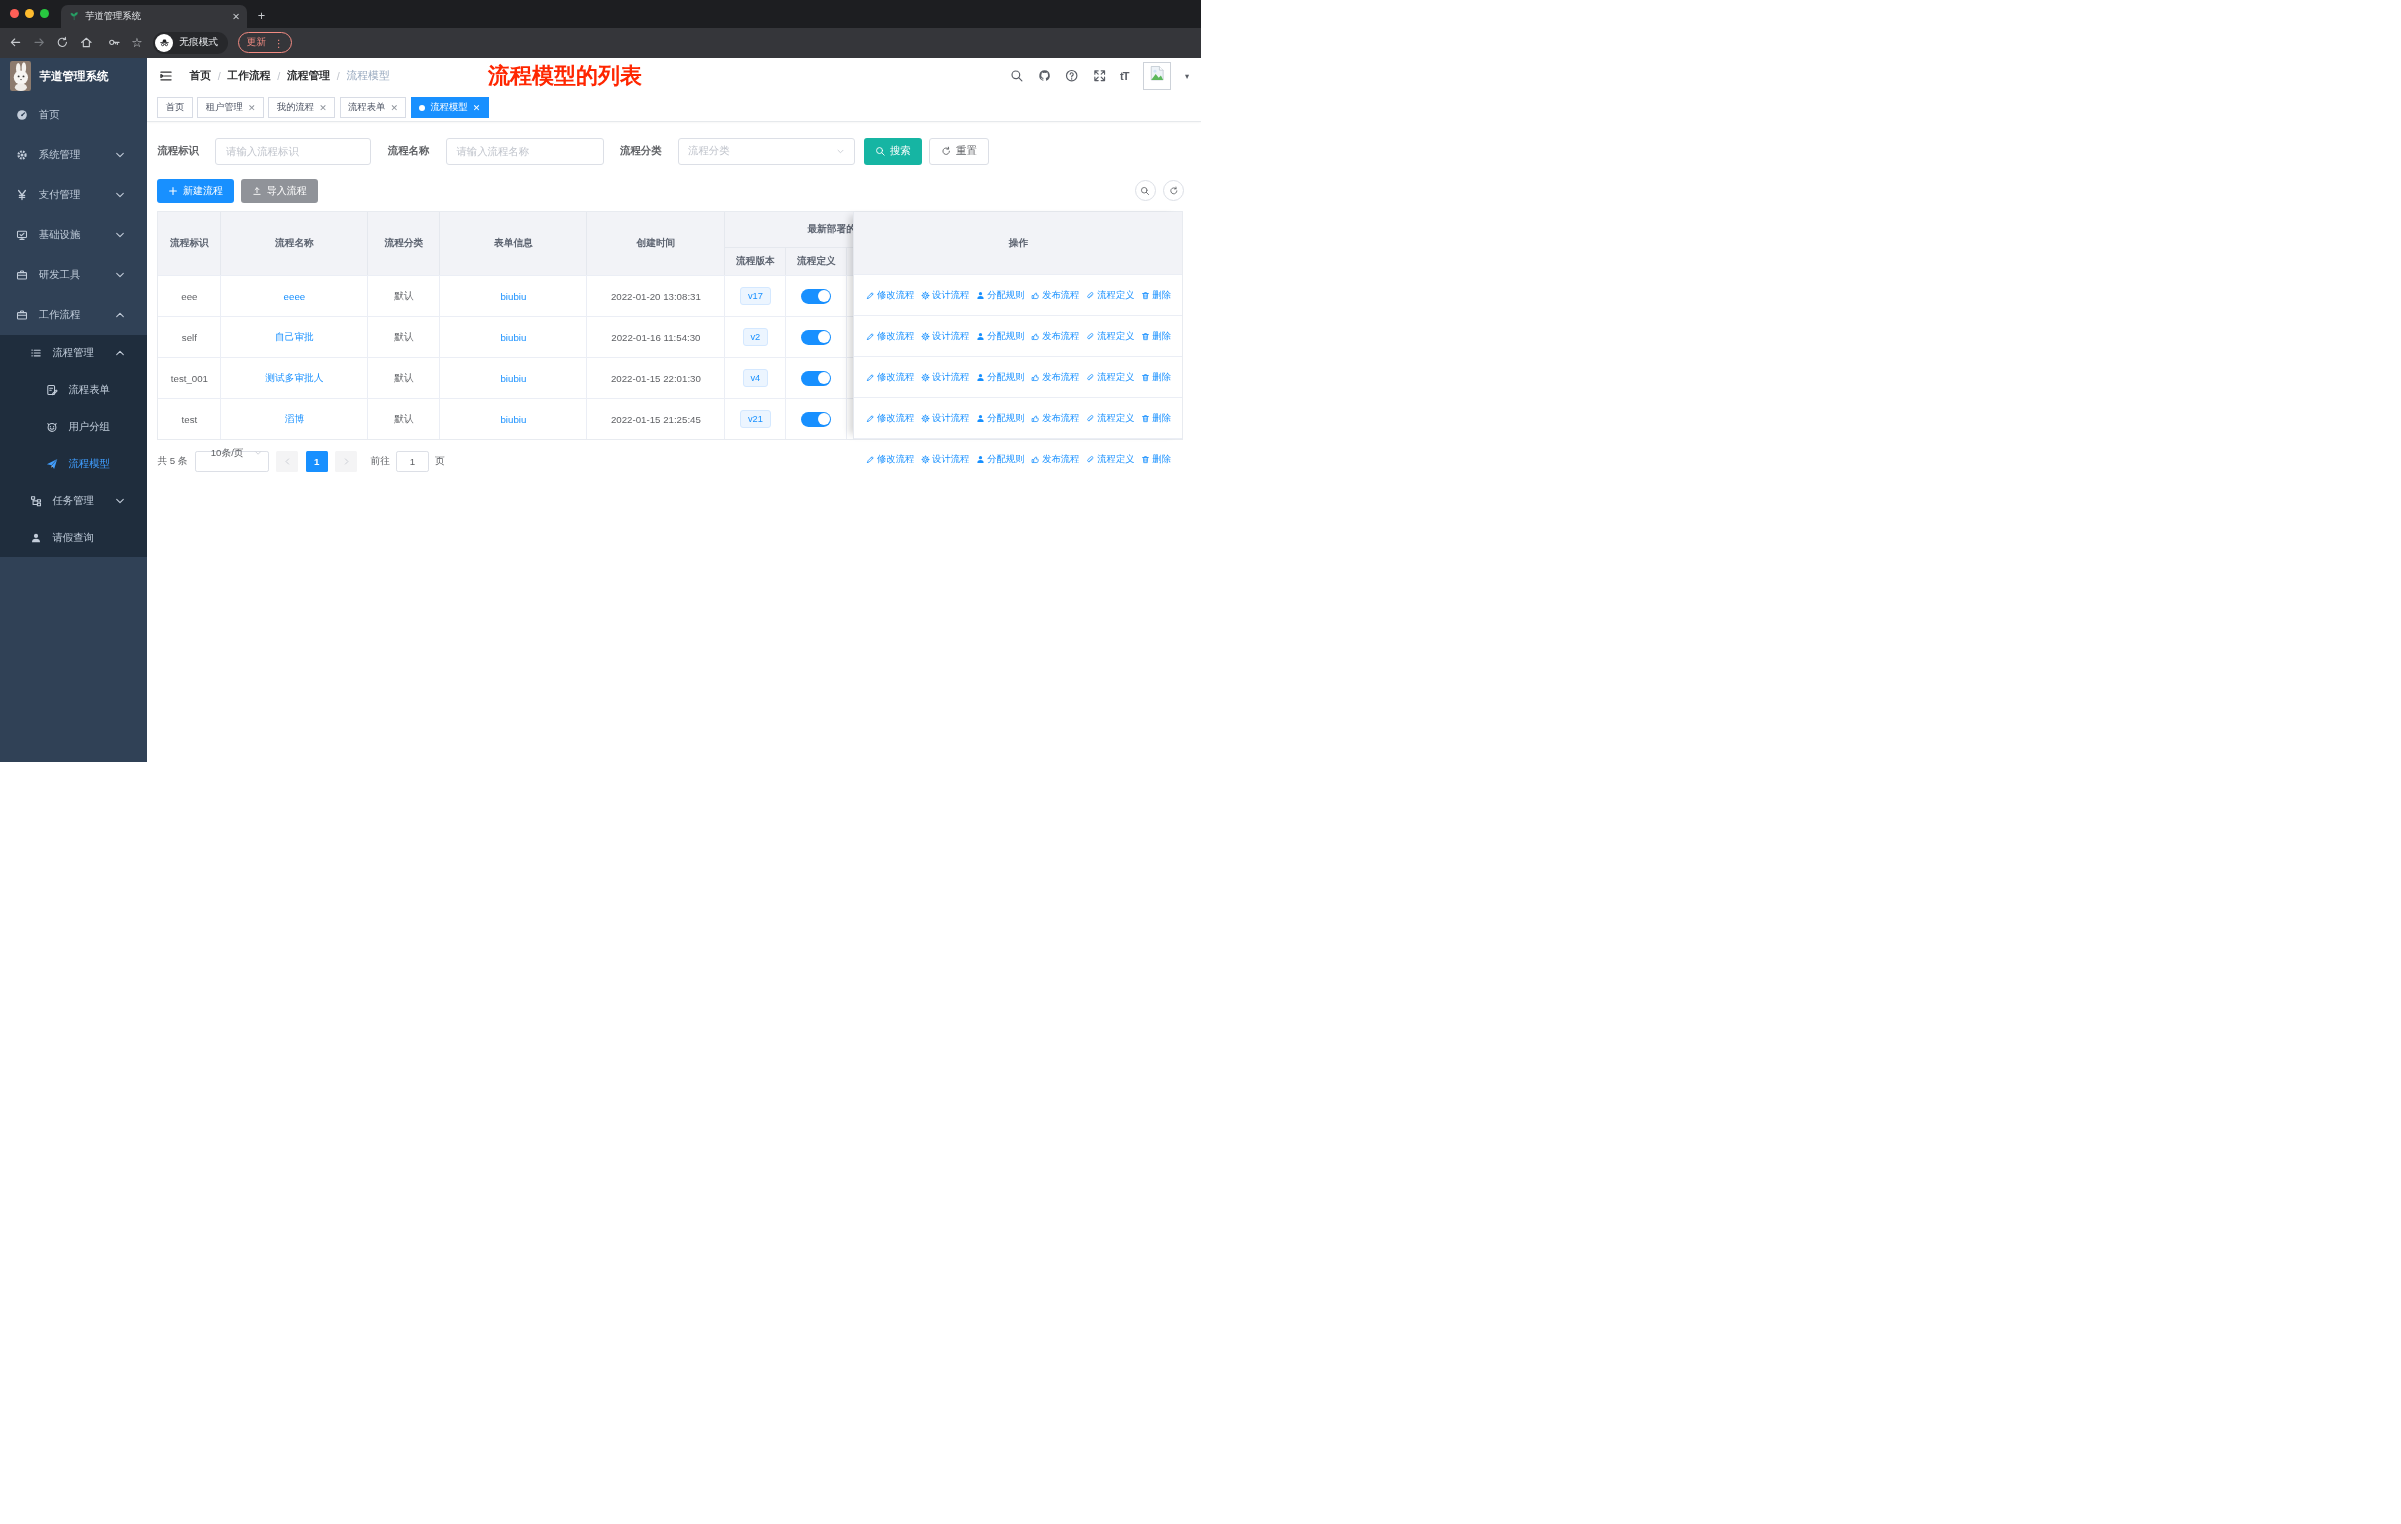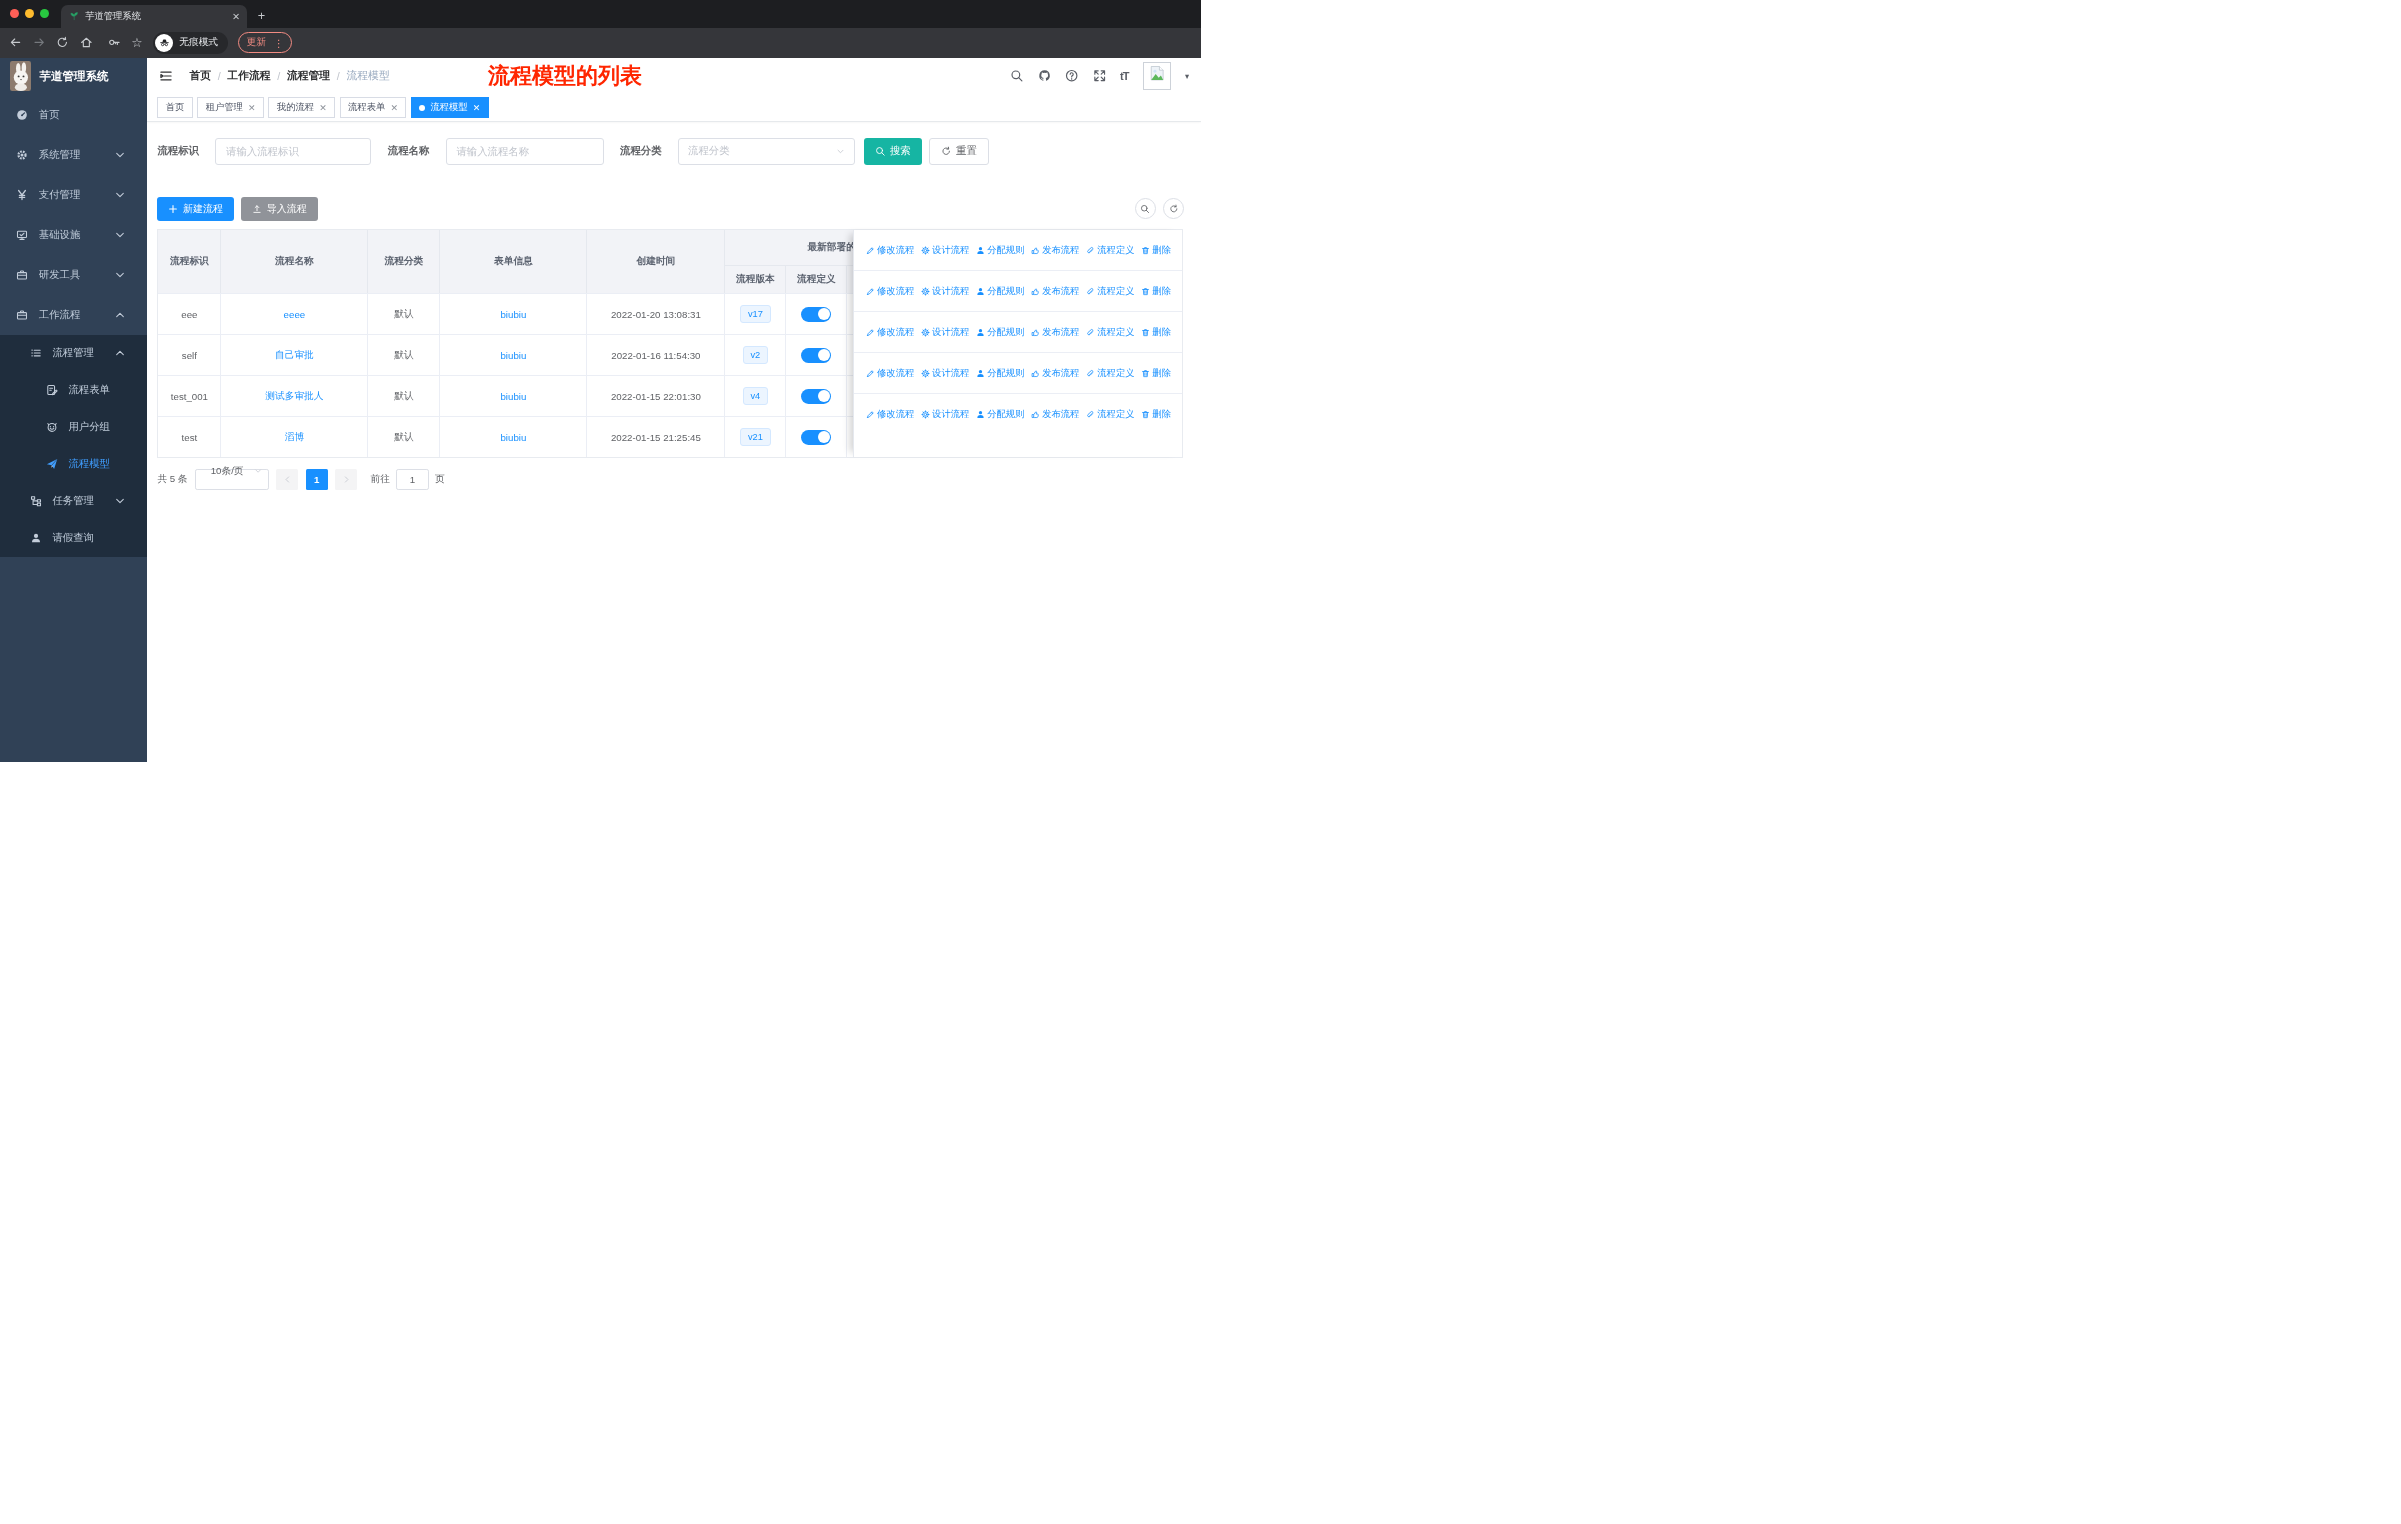--- a/index.html
+++ b/index.html
@@ -89,21 +89,21 @@
   .f-input::placeholder { color:#c0c4cc; }
   .w1{width:156px;margin-right:16.4px;} .w2{width:158px;margin-right:16.4px;}
   .f-select { width:177px; height:27px; border:0.7px solid #dcdfe6; border-radius:3px; display:flex; align-items:center;
     padding:0 9px; color:#c0c4cc; font-size:10.4px; margin-right:9px; }
   .f-select .ph { flex:1; }
   .f-select .chev { color:#c0c4cc; }
   .btn { height:27px; border:none; border-radius:3px; display:inline-flex; align-items:center; gap:4.5px;
     font-size:10.4px; padding:0 11px; cursor:pointer; font-family:inherit; }
   .btn-search { background:#16b5a3; color:#fff; }
   .btn-reset { background:#fff; color:#606266; border:0.7px solid #dcdfe6; margin-left:7.4px; }
-  .btn-row { display:flex; align-items:center; margin-top:32px; }
+  .btn-row { display:flex; align-items:center; margin-top:14px; }
   .btn32 { height:24px; font-size:10px; border-radius:3px; }
   .btn-create { background:#1890ff; color:#fff; }
   .btn-import { background:#909399; color:#fff; margin-left:7.4px; }
   .round-btns { margin-left:auto; display:flex; gap:7.4px; }
   .circle-btn { width:21px; height:21px; border-radius:50%; border:0.7px solid #dcdfe6; background:#fff;
     display:flex; align-items:center; justify-content:center; font-size:9.7px; color:#606266; cursor:pointer; }
 
   
   .tbl-wrap { margin-top:8.2px; position:relative; border:0.7px solid #e8ebf0; width:1026px; font-size:9.7px; color:#606266; }
   .t-head { display:flex; height:63px; background:#f2f3f7; font-weight:bold; color:#5c6370; }
@@ -615,20 +615,21 @@
                 <span class="v-tag">v21</span>
               </div>
               <div class="bc c7">
                 <span class="sw"></span>
               </div>
               <div class="bc cf"></div>
             </div>
           </div>
 
         <div class="ops-col">
+          <div class="ops-head">操作</div>
           <div id="opsBody">
               <div class="ops-row">
                 <span class="act"><span class="icon">
                     <svg viewBox="0 0 16 16" fill="none" stroke="currentColor" stroke-width="1.4" stroke-linecap="round" stroke-linejoin="round">
                       <path d="M2.8 13.2 l.7-2.9 7.2-7.2 2.2 2.2-7.2 7.2-2.9.7 Z M9.4 4.4 l2.2 2.2"></path>
                     </svg>
                   </span>修改流程</span>
                 <span class="act"><span class="icon">
                     <svg viewBox="0 0 16 16" fill="none" stroke="currentColor" stroke-width="1.4" stroke-linecap="round" stroke-linejoin="round">
                       <circle cx="8" cy="8" r="2.2"></circle>

